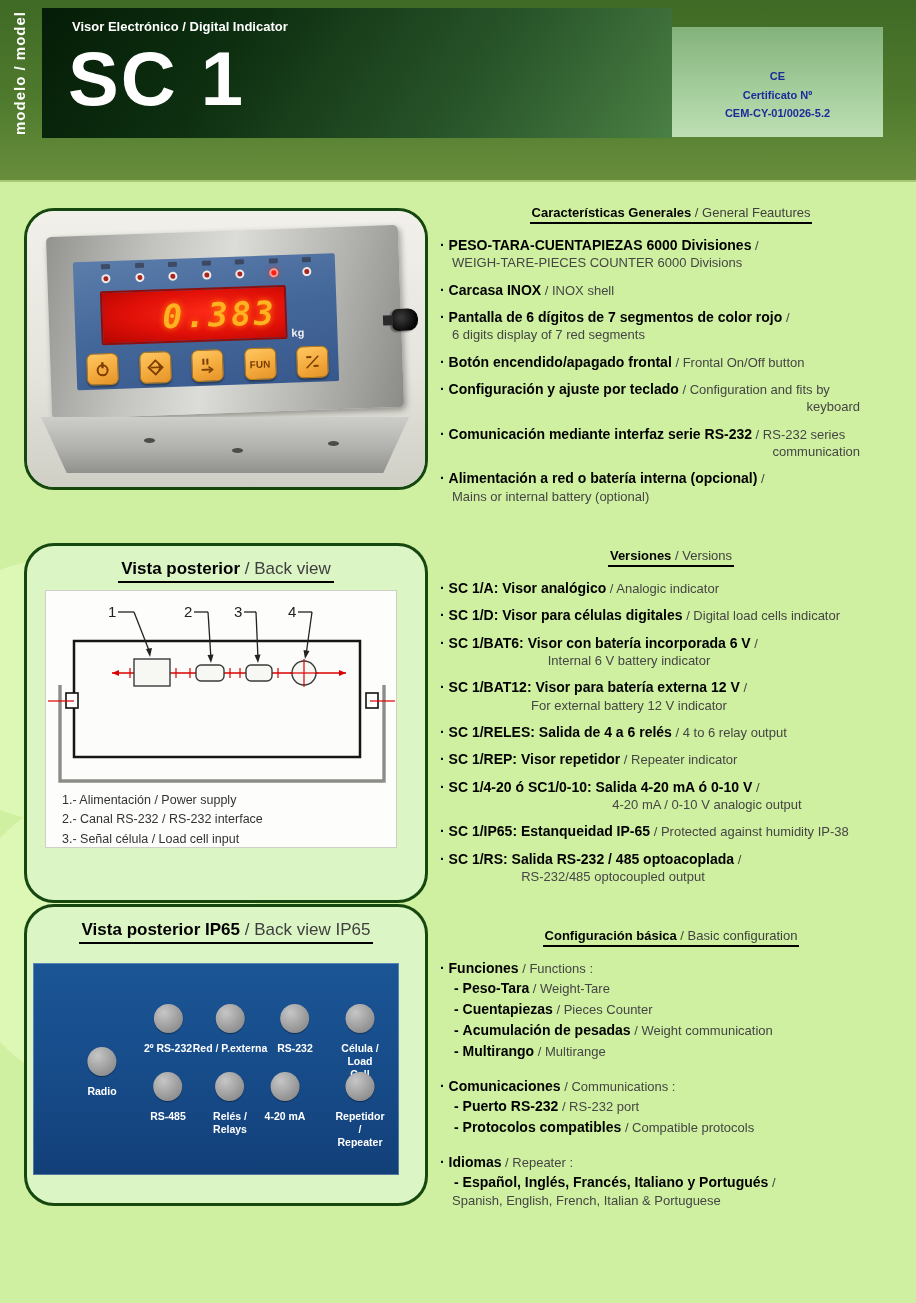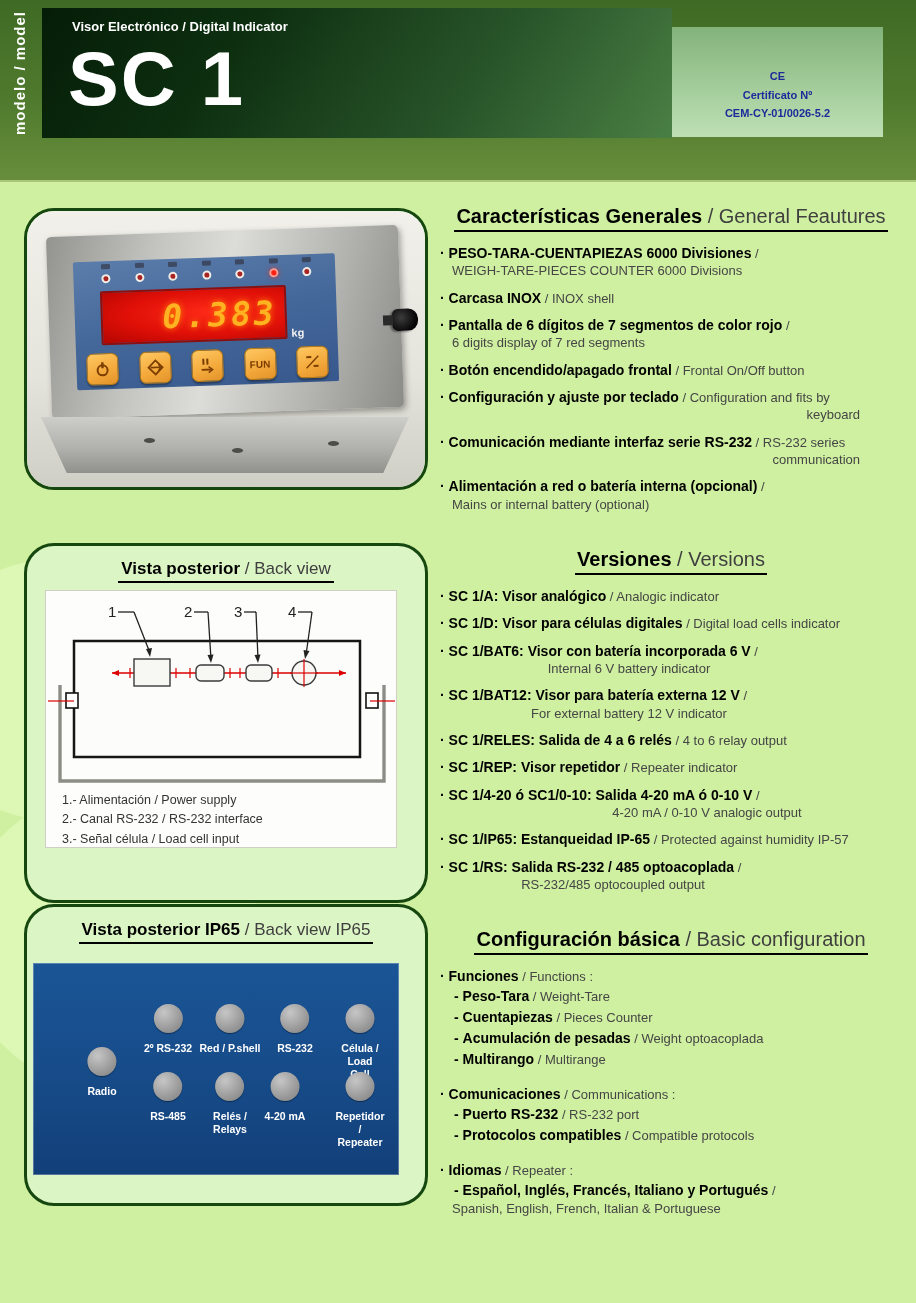--- a/index.html
+++ b/index.html
@@ -107,21 +107,21 @@
     background:linear-gradient(180deg,#1b5596 0%,#164a87 60%,#123f78 100%);
     box-shadow:inset 0 0 0 1px rgba(255,255,255,.28);
   }
   .conn{position:absolute;transform:translateX(-50%);text-align:center;color:#fff;font-weight:bold;
         font-size:10.5px;line-height:1.25;white-space:pre-line;}
   .conn .dot{width:29px;height:29px;border-radius:50%;margin:0 auto 9px;
     background:radial-gradient(circle at 35% 30%,#c6c6c6 0%,#969696 65%,#7e7e7e 100%);
     box-shadow:0 1px 1px rgba(0,0,0,.4);}
   
   .section{position:absolute;left:440px;width:462px;z-index:2;}
-  .sec-heading{text-align:center;font-size:20px;margin-bottom:13px;white-space:nowrap;}
+  .sec-heading{text-align:center;font-size:13px;margin-bottom:13px;white-space:nowrap;}
   .sec-heading .inner{display:inline-block;border-bottom:2px solid #000;padding:0 2px 2px;}
   .h-es{font-weight:bold;color:#000;}
   .h-en{color:#3f3f3f;}
   .item-block{margin-bottom:10px;}
   .list-item{font-size:14px;font-weight:bold;color:#000;line-height:1.24;padding-left:10px;text-indent:-10px;}
   .list-item .en, .sub, .child-row .en{font-weight:normal;font-size:13px;color:#454545;}
   .sub{margin-top:1px;line-height:1.25;}
   .al-left{padding-left:12px;}
   .al-right{text-align:right;padding-right:42px;}
   .al-center{text-align:center;padding-right:84px;}
@@ -284,21 +284,21 @@
 
 <div class="gbox" id="ip65-box">
   <div class="box-title">
     <span class="inner">
       <span class="t-es">Vista posterior IP65</span><span class="t-en"> / </span><span class="t-en">Back view IP65</span>
     </span>
   </div>
   <div class="blue-panel">
     <div class="conn" style="left:69px;top:84px;"><div class="dot"></div><span>Radio</span></div>
     <div class="conn" style="left:135px;top:41px;"><div class="dot"></div><span>2º RS-232</span></div>
-    <div class="conn" style="left:197px;top:41px;"><div class="dot"></div><span>Red / P.shell</span></div>
+    <div class="conn" style="left:197px;top:41px;"><div class="dot"></div><span>Red / P.externa</span></div>
     <div class="conn" style="left:262px;top:41px;"><div class="dot"></div><span>RS-232</span></div>
     <div class="conn" style="left:327px;top:41px;"><div class="dot"></div><span>Célula / Load Cell</span></div>
     <div class="conn" style="left:135px;top:109px;"><div class="dot"></div><span>RS-485</span></div>
     <div class="conn" style="left:197px;top:109px;"><div class="dot"></div><span>Relés /
 Relays</span></div>
     <div class="conn" style="left:252px;top:109px;"><div class="dot"></div><span>4-20 mA</span></div>
     <div class="conn" style="left:327px;top:109px;"><div class="dot"></div><span>Repetidor /
 Repeater</span></div>
   </div>
 </div>
@@ -364,41 +364,41 @@
         <div class="list-item"><span class="bullet">·</span> <b class="es">SC 1/RELES: Salida de 4 a 6 relés</b><span class="en"> / 4 to 6 relay output</span></div>
       </div>
       <div class="item-block">
         <div class="list-item"><span class="bullet">·</span> <b class="es">SC 1/REP: Visor repetidor</b><span class="en"> / Repeater indicator</span></div>
       </div>
       <div class="item-block">
         <div class="list-item"><span class="bullet">·</span> <b class="es">SC 1/4-20 ó SC1/0-10: Salida 4-20 mA ó 0-10 V</b><span class="en"> /</span></div>
         <div class="sub al-center-right">4-20 mA / 0-10 V analogic output</div>
       </div>
       <div class="item-block">
-        <div class="list-item"><span class="bullet">·</span> <b class="es">SC 1/IP65: Estanqueidad IP-65</b><span class="en"> / Protected against humidity IP-57</span></div>
+        <div class="list-item"><span class="bullet">·</span> <b class="es">SC 1/IP65: Estanqueidad IP-65</b><span class="en"> / Protected against humidity IP-38</span></div>
       </div>
       <div class="item-block">
         <div class="list-item"><span class="bullet">·</span> <b class="es">SC 1/RS: Salida RS-232 / 485 optoacoplada</b><span class="en"> /</span></div>
         <div class="sub al-center-left">RS-232/485 optocoupled output</div>
       </div>
     </div>
 </div>
 
 <div class="section" style="top:928px;">
   <div class="sec-heading">
     <span class="inner">
       <span class="h-es">Configuración básica</span><span class="h-en"> / </span><span class="h-en">Basic configuration</span>
     </span>
   </div>
   <div class="items">
       <div class="item-block">
         <div class="list-item"><span class="bullet">·</span> <b class="es">Funciones</b><span class="en"> / Functions :</span></div>
         <div class="child-row"><span class="bullet">-</span> <b class="es">Peso-Tara</b><span class="en"> / Weight-Tare</span></div>
         <div class="child-row"><span class="bullet">-</span> <b class="es">Cuentapiezas</b><span class="en"> / Pieces Counter</span></div>
-        <div class="child-row"><span class="bullet">-</span> <b class="es">Acumulación de pesadas</b><span class="en"> / Weight optoacoplada</span></div>
+        <div class="child-row"><span class="bullet">-</span> <b class="es">Acumulación de pesadas</b><span class="en"> / Weight communication</span></div>
         <div class="child-row"><span class="bullet">-</span> <b class="es">Multirango</b><span class="en"> / Multirange</span></div>
       </div>
       <div class="item-block gap-top">
         <div class="list-item"><span class="bullet">·</span> <b class="es">Comunicaciones</b><span class="en"> / Communications :</span></div>
         <div class="child-row"><span class="bullet">-</span> <b class="es">Puerto RS-232</b><span class="en"> / RS-232 port</span></div>
         <div class="child-row"><span class="bullet">-</span> <b class="es">Protocolos compatibles</b><span class="en"> / Compatible protocols</span></div>
       </div>
       <div class="item-block gap-top">
         <div class="list-item"><span class="bullet">·</span> <b class="es">Idiomas</b><span class="en"> / Repeater :</span></div>
         <div class="child-row"><span class="bullet">-</span> <b class="es">Español, Inglés, Francés, Italiano y Portugués</b><span class="en"> /</span></div>

